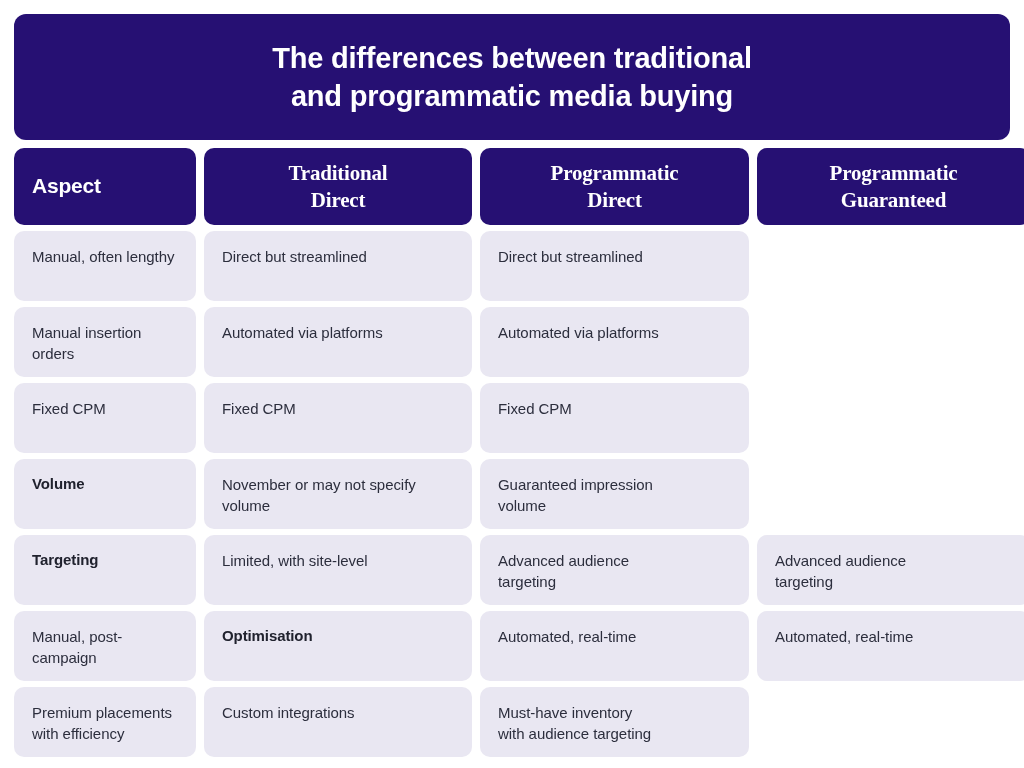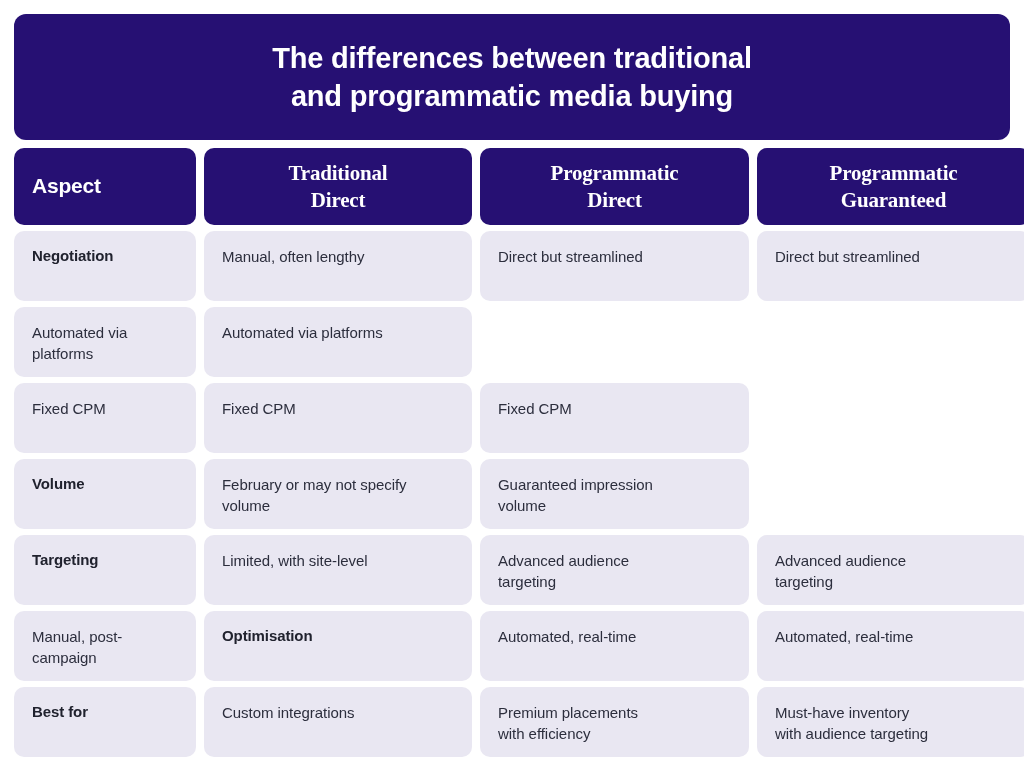--- a/index.html
+++ b/index.html
@@ -139,35 +139,35 @@
 Direct</span>
       </div>
       <div class="cell col-data">
         <span class="header-label">Programmatic
 Guaranteed</span>
       </div>
     </div>
 
     <div class="row row-body">
       <div class="cell">
-        <span class="aspect-label">Negotiation</span>
-      </div>
-      <div class="cell">
         <span class="value-text">Manual, often lengthy</span>
       </div>
       <div class="cell">
         <span class="value-text">Direct but streamlined</span>
       </div>
       <div class="cell">
         <span class="value-text">Direct but streamlined</span>
       </div>
     </div>
 
     <div class="row row-body">
       <div class="cell">
+        <span class="value-text">Manual insertion orders</span>
+      </div>
+      <div class="cell">
         <span class="value-text">Automated via platforms</span>
       </div>
       <div class="cell">
         <span class="value-text">Automated via platforms</span>
       </div>
     </div>
 
     <div class="row row-body">
       <div class="cell">
         <span class="value-text">Fixed CPM</span>
@@ -178,21 +178,21 @@
       <div class="cell">
         <span class="value-text">Fixed CPM</span>
       </div>
     </div>
 
     <div class="row row-body">
       <div class="cell">
         <span class="aspect-label">Volume</span>
       </div>
       <div class="cell">
-        <span class="value-text">February or may not specify
+        <span class="value-text">November or may not specify
 volume</span>
       </div>
       <div class="cell">
         <span class="value-text">Guaranteed impression
 volume</span>
       </div>
     </div>
 
     <div class="row row-body">
       <div class="cell">
@@ -221,29 +221,26 @@
       <div class="cell">
         <span class="value-text">Automated, real-time</span>
       </div>
       <div class="cell">
         <span class="value-text">Automated, real-time</span>
       </div>
     </div>
 
     <div class="row row-body">
       <div class="cell">
-        <span class="aspect-label">Best for</span>
-      </div>
-      <div class="cell">
-        <span class="value-text">Custom integrations</span>
-      </div>
-      <div class="cell">
         <span class="value-text">Premium placements
 with efficiency</span>
       </div>
       <div class="cell">
+        <span class="value-text">Custom integrations</span>
+      </div>
+      <div class="cell">
         <span class="value-text">Must-have inventory
 with audience targeting</span>
       </div>
     </div>
 
   </div>
 </div>
 
 </body></html>

